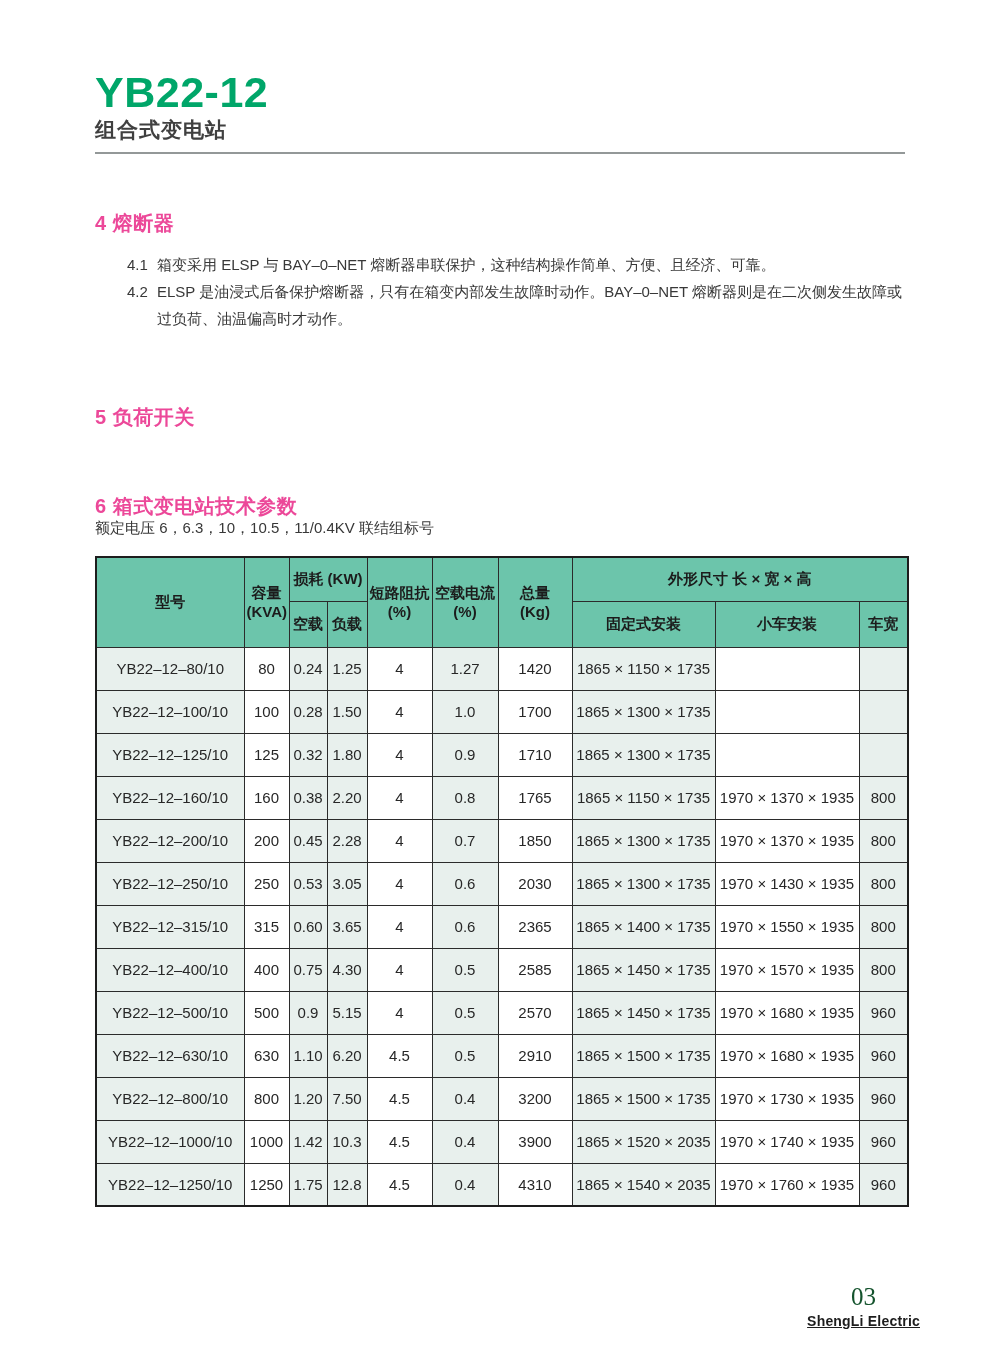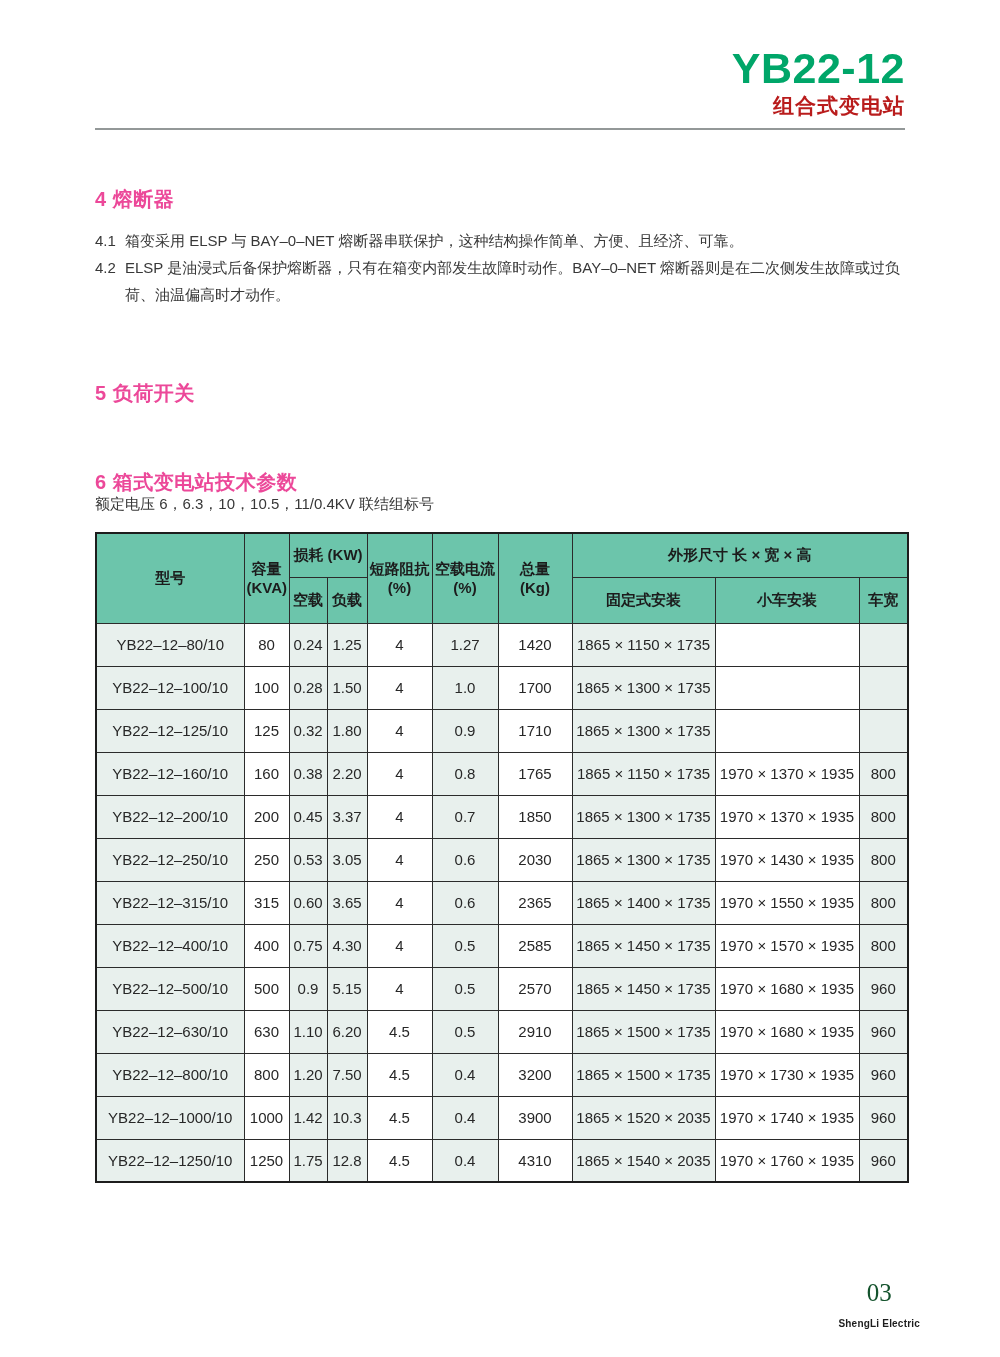--- a/index.html
+++ b/index.html
@@ -6,29 +6,29 @@
   html, body { width: 1000px; overflow: hidden; }
   body {
     background: #ffffff;
     font-family: "Liberation Sans", "DejaVu Sans", sans-serif;
     color: #383838;
   }
   .page { position: relative; width: 1000px; height: 1357px; background: #fff; }
   .content { width: 810px; margin: 0 95px; }
 
   
-  .doc-header { padding-top: 45px; text-align: right; }
+  .doc-header { padding-top: 69px; }
   .brand-model { color: #00a669; font-size: 43px; line-height: 46px; font-weight: bold; letter-spacing: 0.5px; }
-  .brand-subtitle { color: #b91c1c; font-size: 21px; line-height: 25px; font-weight: bold; margin-top: 2px; letter-spacing: 1px; }
+  .brand-subtitle { color: #404040; font-size: 21px; line-height: 25px; font-weight: bold; margin-top: 2px; letter-spacing: 1px; }
   .header-rule { margin-top: 10px; border-bottom: 2px solid #939898; height: 0; }
 
   
   .sec-heading { color: #ec4899; font-size: 20px; line-height: 24px; font-weight: bold; letter-spacing: 0.5px; }
   .sec-fuse { margin-top: 57px; }
-  .fuse-items { margin-top: 16px; }
+  .fuse-items { margin-top: 16px; margin-left: 32px; }
   .hang-item { display: flex; font-size: 15px; line-height: 27px; }
   .hang-label { flex: 0 0 30px; }
   .hang-text { flex: 1; }
   .sec-switch { margin-top: 73px; }
   .indent-para { margin-top: 15px; font-size: 15px; line-height: 27px; text-indent: 2em; }
   .sec-params { margin-top: 65px; }
   .note { font-size: 15px; line-height: 20px; }
 
   
   table.spec { margin-top: 18px; border-collapse: collapse; table-layout: fixed; width: 812px; border: 2px solid #1d1d1d; }
@@ -36,21 +36,21 @@
   .spec thead th { background: #6cc5ab; font-size: 15px; font-weight: bold; color: #1c1c1c; }
   .spec thead tr.h1 { height: 44px; }
   .spec thead tr.h2 { height: 46px; }
   .pre { white-space: pre-line; margin-left: 18px; }
   .spec td { height: 43px; font-size: 15px; color: #272727; background: #ffffff; }
   .spec td.tint { background: #e8f0ed; }
 
   
   .page-footer { position: absolute; right: 80px; bottom: 28px; text-align: center; }
   .page-number { color: #14532d; font-size: 25px; line-height: 22px; font-family: Liberation Serif, serif; }
-  .logo-text { margin-top: 14px; font-size: 10px; font-weight: bold; color: #1d1d1d; letter-spacing: 0.2px; }
+  .logo-text { margin-top: 5px; font-size: 14px; font-weight: bold; color: #1d1d1d; letter-spacing: 0.2px; text-decoration: underline; }
 </style>
 </head>
 <body>
 
 <div class="page">
   <div class="content">
 
     <header class="doc-header">
       <div class="brand-model">YB22-12</div>
       <div class="brand-subtitle">组合式变电站</div>
@@ -160,21 +160,21 @@
               <td class="tint">0.8</td>
               <td>1765</td>
               <td class="tint">1865 × 1150 × 1735</td>
               <td>1970 × 1370 × 1935</td>
               <td class="tint">800</td>
             </tr>
             <tr>
               <td class="tint">YB22–12–200/10</td>
               <td>200</td>
               <td class="tint">0.45</td>
-              <td class="tint">3.37</td>
+              <td class="tint">2.28</td>
               <td>4</td>
               <td class="tint">0.7</td>
               <td>1850</td>
               <td class="tint">1865 × 1300 × 1735</td>
               <td>1970 × 1370 × 1935</td>
               <td class="tint">800</td>
             </tr>
             <tr>
               <td class="tint">YB22–12–250/10</td>
               <td>250</td>

